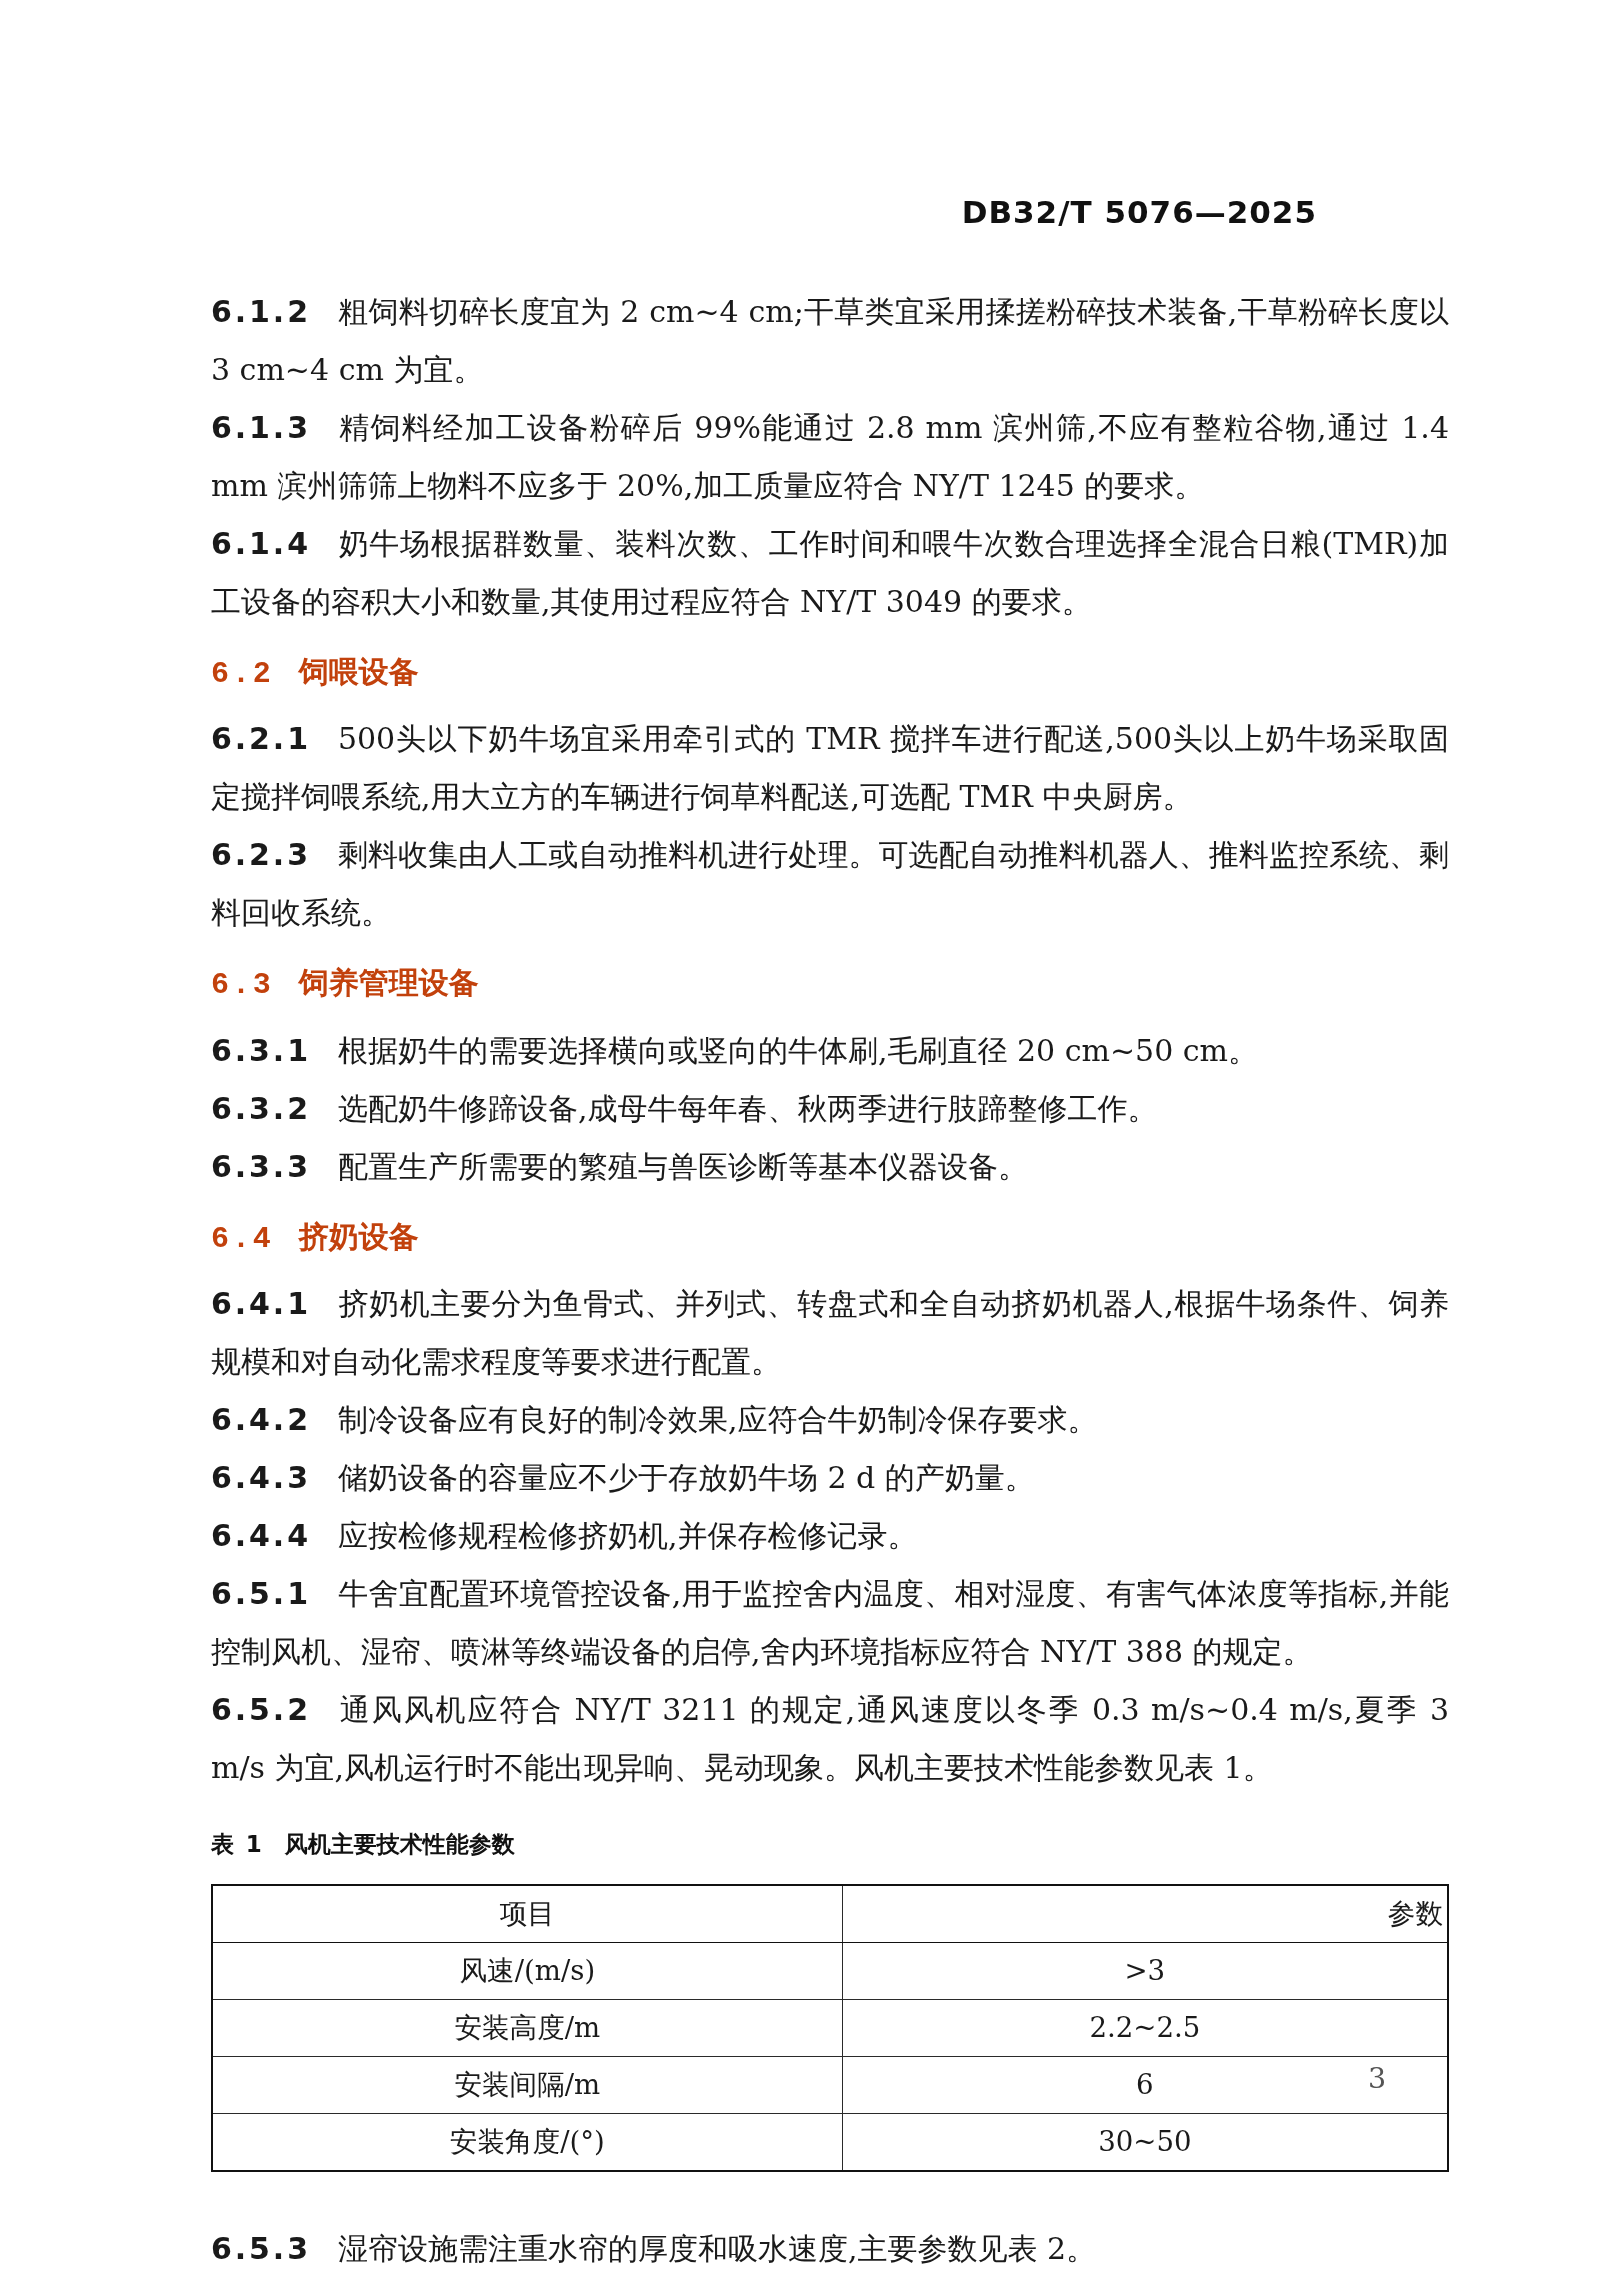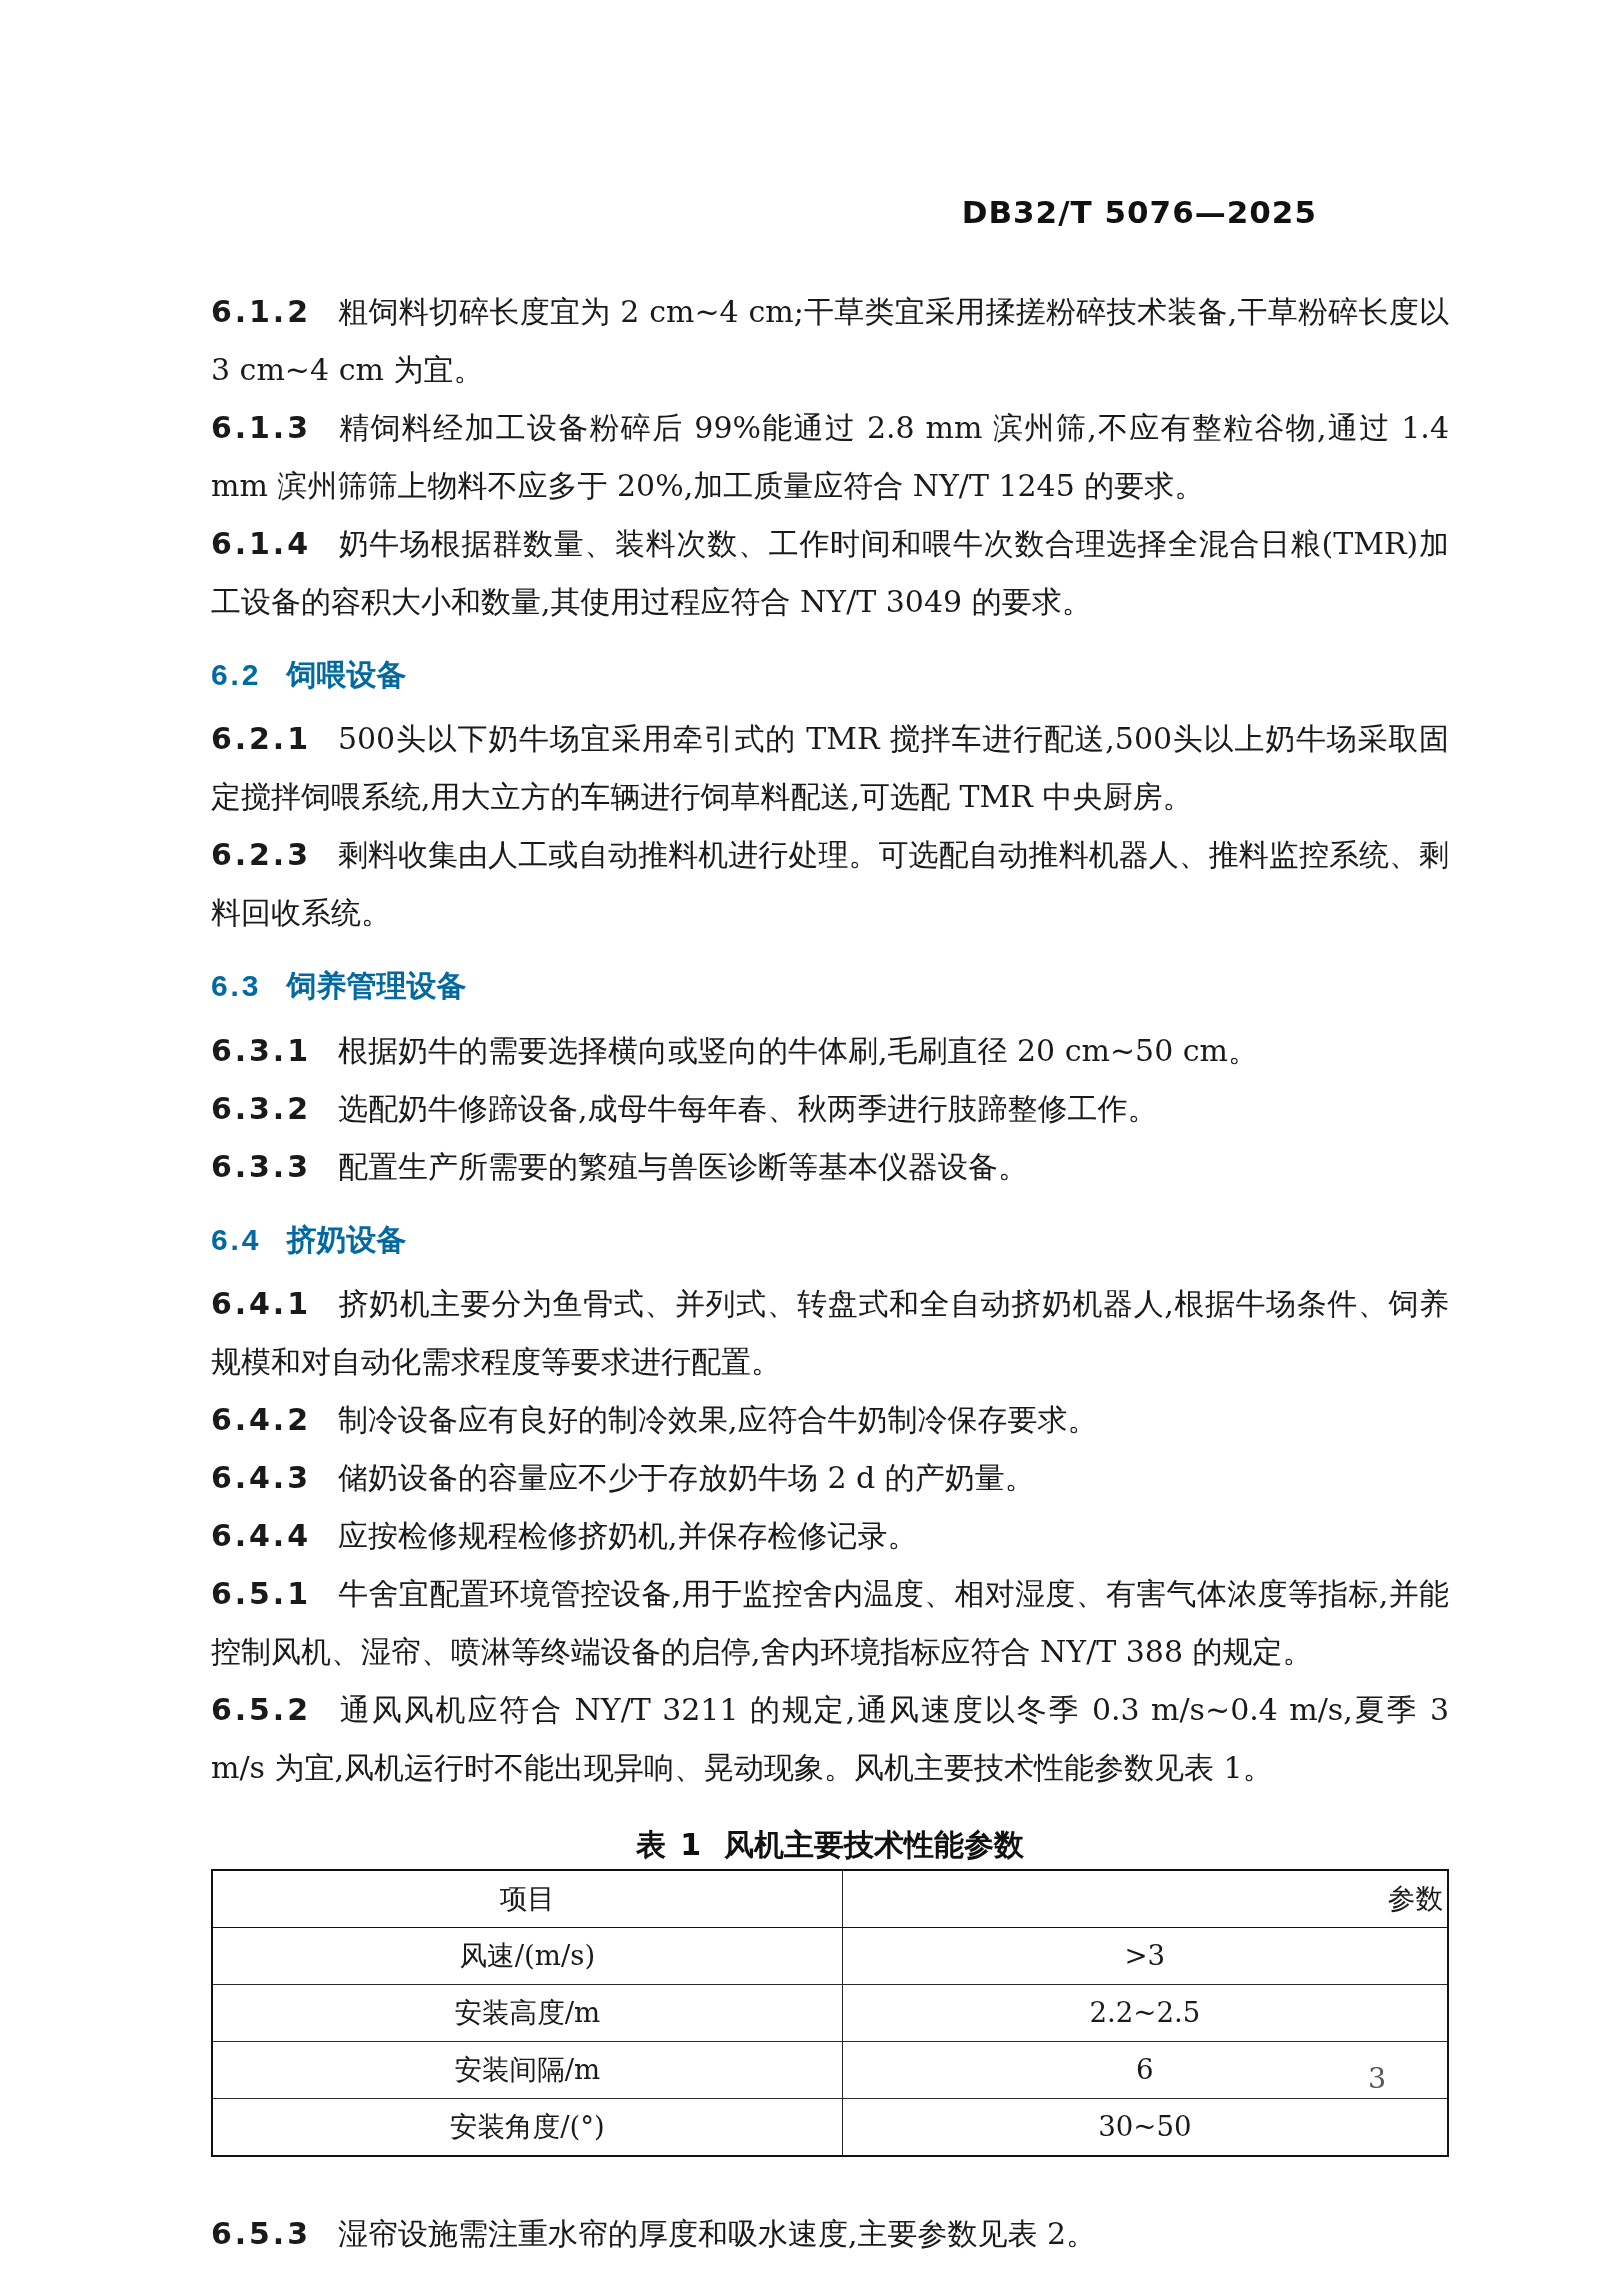--- a/index.html
+++ b/index.html
@@ -38,34 +38,34 @@
     font-family:"DejaVu Sans","Liberation Sans",sans-serif;
     font-weight:600;
     letter-spacing:2.9px;
     margin-right:27px;
     white-space:nowrap;
   }
   .heading{
     margin:21px 0 13.3px 0;
     font-size:30px;
     line-height:45px;
-    font-family:Liberation Sans, sans-serif;
+    font-family:Liberation Mono, monospace;
     font-weight:700;
-    color:#0369a1;
+    color:#c2410c;
   }
   .hnum{
     letter-spacing:2.9px;
     margin-right:25px;
   }
   .tcaption{
-    margin:25px 0 2px 0;
-    text-align:center;
+    margin:25px 0 17px 0;
+    text-align:left;
     font-family:"DejaVu Sans","Liberation Sans",sans-serif;
     font-weight:700;
-    font-size:30px;
+    font-size:23px;
     line-height:45px;
     color:#111;
   }
   .tcap-label{margin-right:21px;letter-spacing:1.9px;}
   table.t1{
     width:100%;
     border-collapse:collapse;
     border:2.9px solid #111;
     font-size:27.6px;
     table-layout:fixed;

